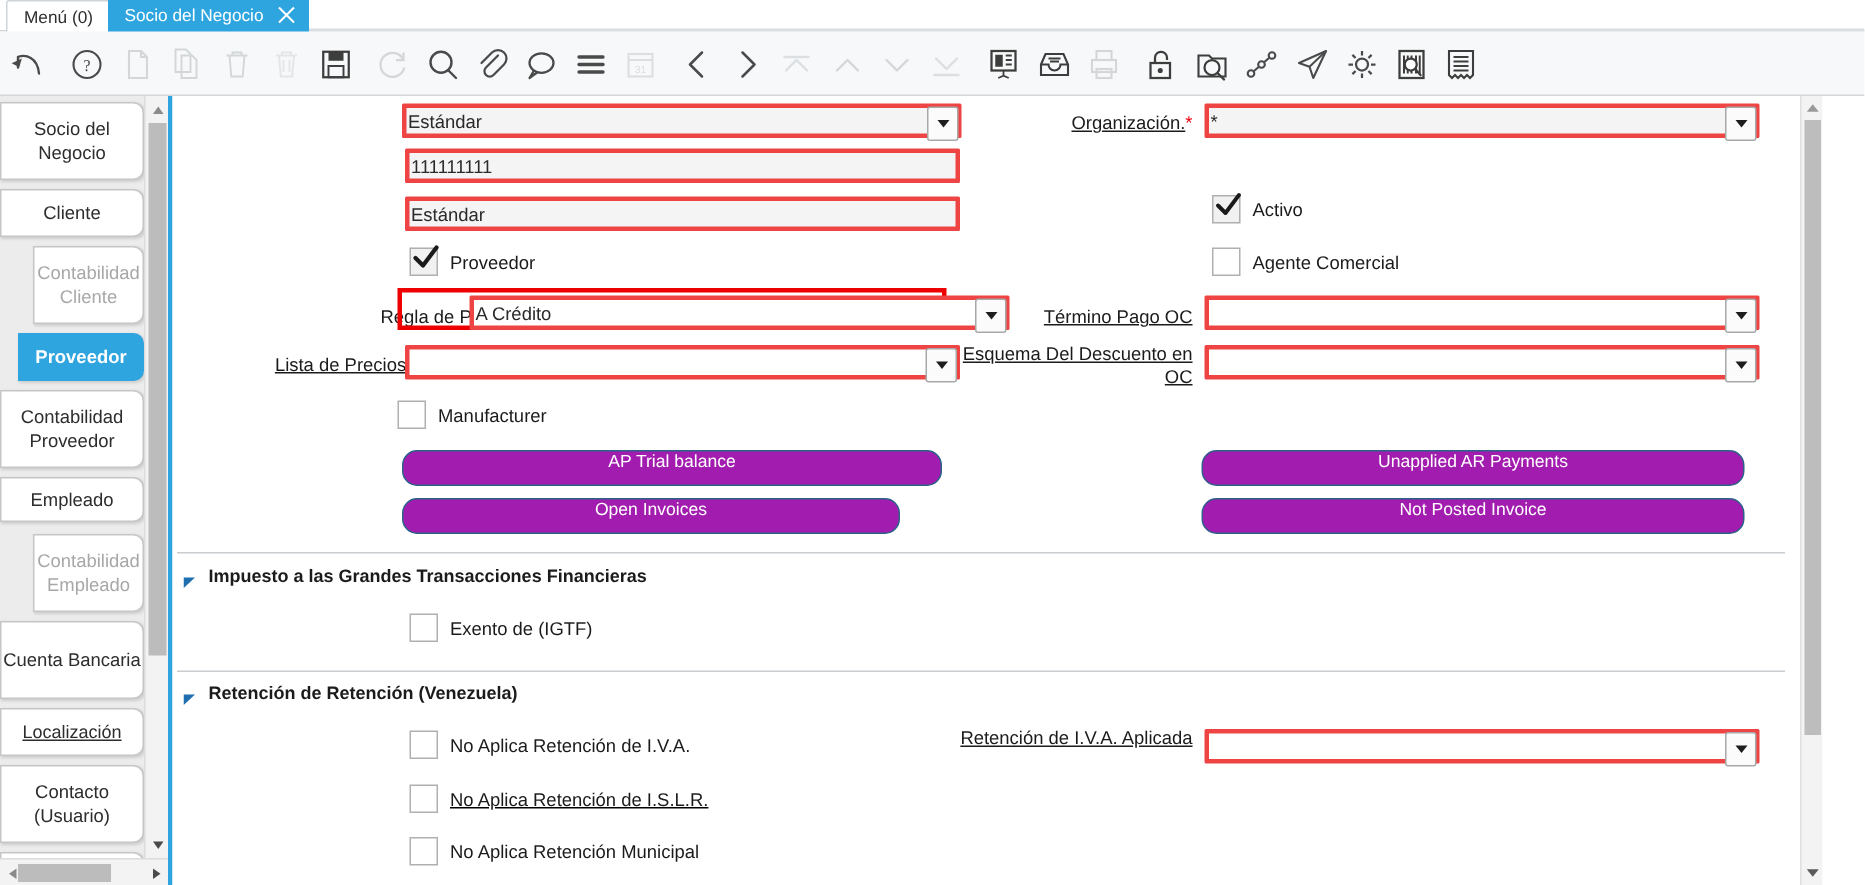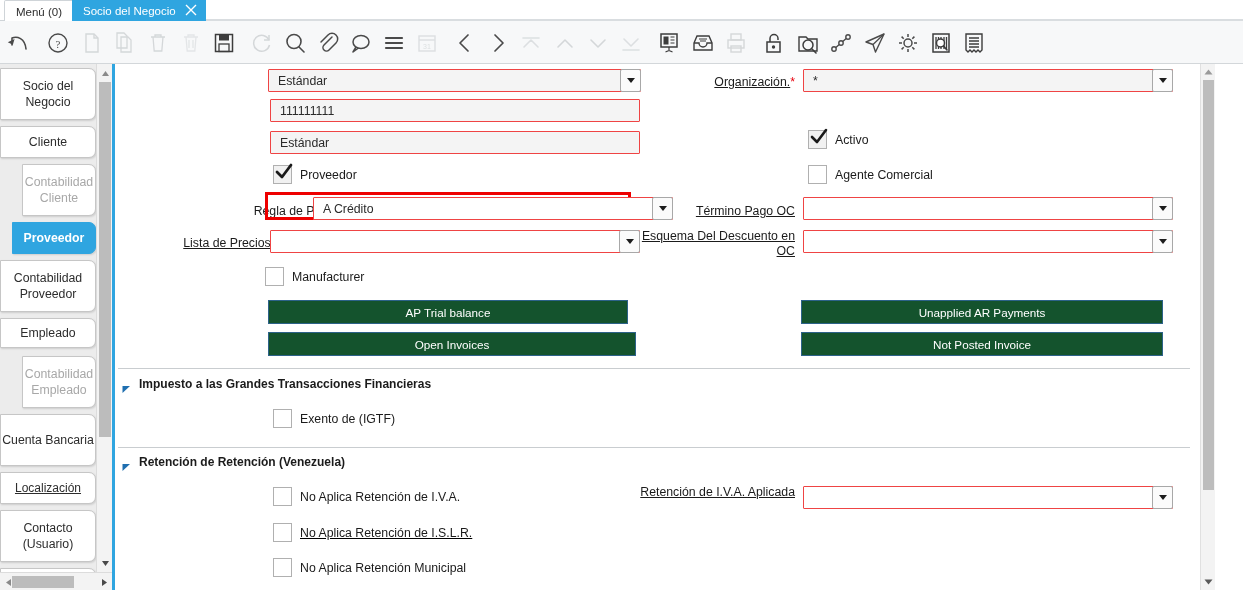--- a/index.html
+++ b/index.html
@@ -168,26 +168,26 @@
     text-align: right;
     line-height: 15px;
   }
   .lbl u { text-decoration: underline; }
   .req { color: #e8000d; }
 
   
   .fld {
     position: absolute;
     height: 23px;
-    border: 1px solid #ef4444;
+    border: 3px solid #ef4444;
     background: #f4f4f4;
     font-size: 12.3px;
     color: #2a2a2a;
     display: flex; align-items: center;
-    padding-left: 9px;
+    padding-left: 1px;
     border-radius: 1px;
   }
   .fld.white { background: #ffffff; }
   .fld .arrowbox {
     position: absolute; right: -1px; top: -1px;
     width: 21px; height: 23px;
     border: 1px solid #a8a8a8;
     background: #fbfbfb;
     display: flex; align-items: center; justify-content: center;
     border-radius: 2px;
@@ -222,25 +222,25 @@
     margin-left: 8px;
     font-size: 12.3px;
     color: #1b1b1b;
     white-space: nowrap;
   }
 
   
   .btn {
     position: absolute;
     height: 24px;
-    background: #14532d;
+    background: #a21caf;
     color: #ffffff;
     font-size: 11.7px;
-    display: flex; align-items: center; justify-content: center;
-    border-radius: 0;
+    display: flex; justify-content: center;
+    border-radius: 10px;
     border: 1px solid #2c6289;
   }
 
   
   .sec-head {
     position: absolute;
     font-size: 12px;
     color: #1b1b1b;
     font-weight: bold;
     white-space: nowrap;
@@ -681,21 +681,21 @@
       <span class="cb plain"></span>
       <span class="cb-lbl">Manufacturer</span>
     </div>
 
     <div class="btn" style="left:153px; top:236px; width:360px;">
       <span>AP Trial balance</span>
     </div>
     <div class="btn" style="left:686px; top:236px; width:362px;">
       <span>Unapplied AR Payments</span>
     </div>
-    <div class="btn" style="left:153px; top:268px; width:368px;">
+    <div class="btn" style="left:153px; top:268px; width:332px;">
       <span>Open Invoices</span>
     </div>
     <div class="btn" style="left:686px; top:268px; width:362px;">
       <span>Not Posted Invoice</span>
     </div>
 
     <div class="sec-divider" style="top:304px;"></div>
 
     <div class="sec-tri" style="left:7px; top:316px;">
       <svg width="9" height="9" viewBox="0 0 9 9">

